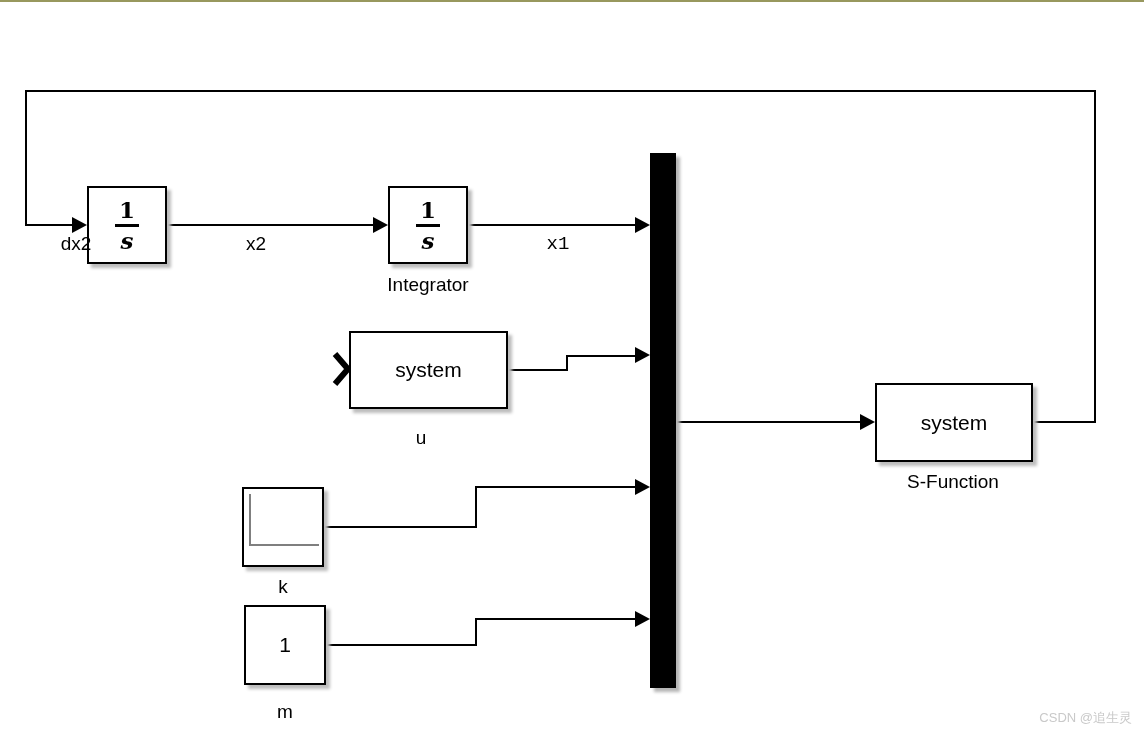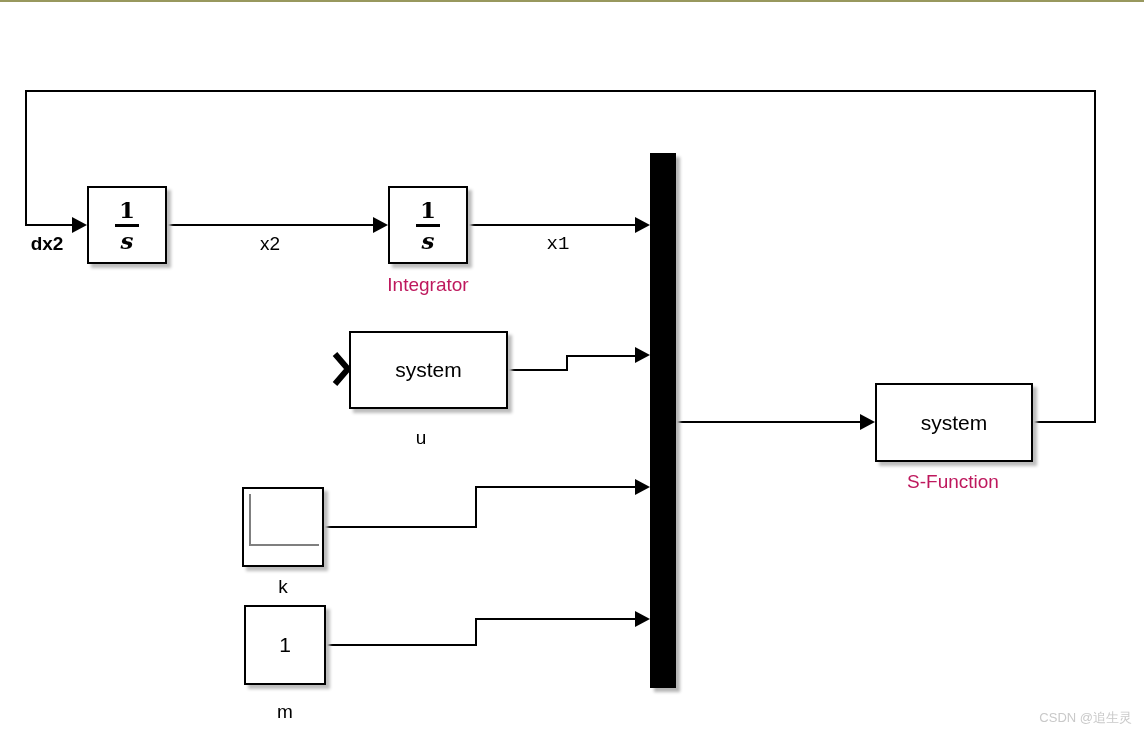--- a/index.html
+++ b/index.html
@@ -47,21 +47,21 @@
     position:absolute;left:5px;top:5px;width:68px;height:50px;
     border-left:2px solid #7f7f7f;
     border-bottom:2px solid #7f7f7f;
   }
   
   .lbl{
     position:absolute;text-align:center;
     font-size:19px;line-height:1.1;
     white-space:nowrap;
   }
-  .blockname{color:#be185d;}
+  .blockname{color:#000000;}
   .chev{position:absolute;}
   .watermark{
     position:absolute;right:12px;top:709px;
     font-size:13px;color:#c9c9c9;
     white-space:nowrap;
   }
 </style>
 </head>
 <body>
 
@@ -133,19 +133,19 @@
   </div>
   <div class="lbl" style="left:255px;top:702px;width:60px;">m</div>
 
   <div class="mux" style="left:650px;top:153px;width:26px;height:535px;"></div>
 
   <div class="block" style="left:875px;top:383px;width:158px;height:79px;">
     <span>system</span>
   </div>
   <div class="lbl blockname" style="left:883px;top:472px;width:140px;">S-Function</div>
 
-  <div class="lbl" style="left:17px;top:234px;width:60px;font-weight:bold;">dx2</div>
-  <div class="lbl" style="left:240px;top:234px;width:60px;">x2</div>
+  <div class="lbl" style="left:46px;top:234px;width:60px;">dx2</div>
+  <div class="lbl" style="left:226px;top:234px;width:60px;">x2</div>
   <div class="lbl" style="left:528px;top:234px;width:60px;font-family:Liberation Mono, monospace;">x1</div>
 
   <div class="watermark">CSDN @追生灵</div>
 
 </div>
 
 </body></html>

